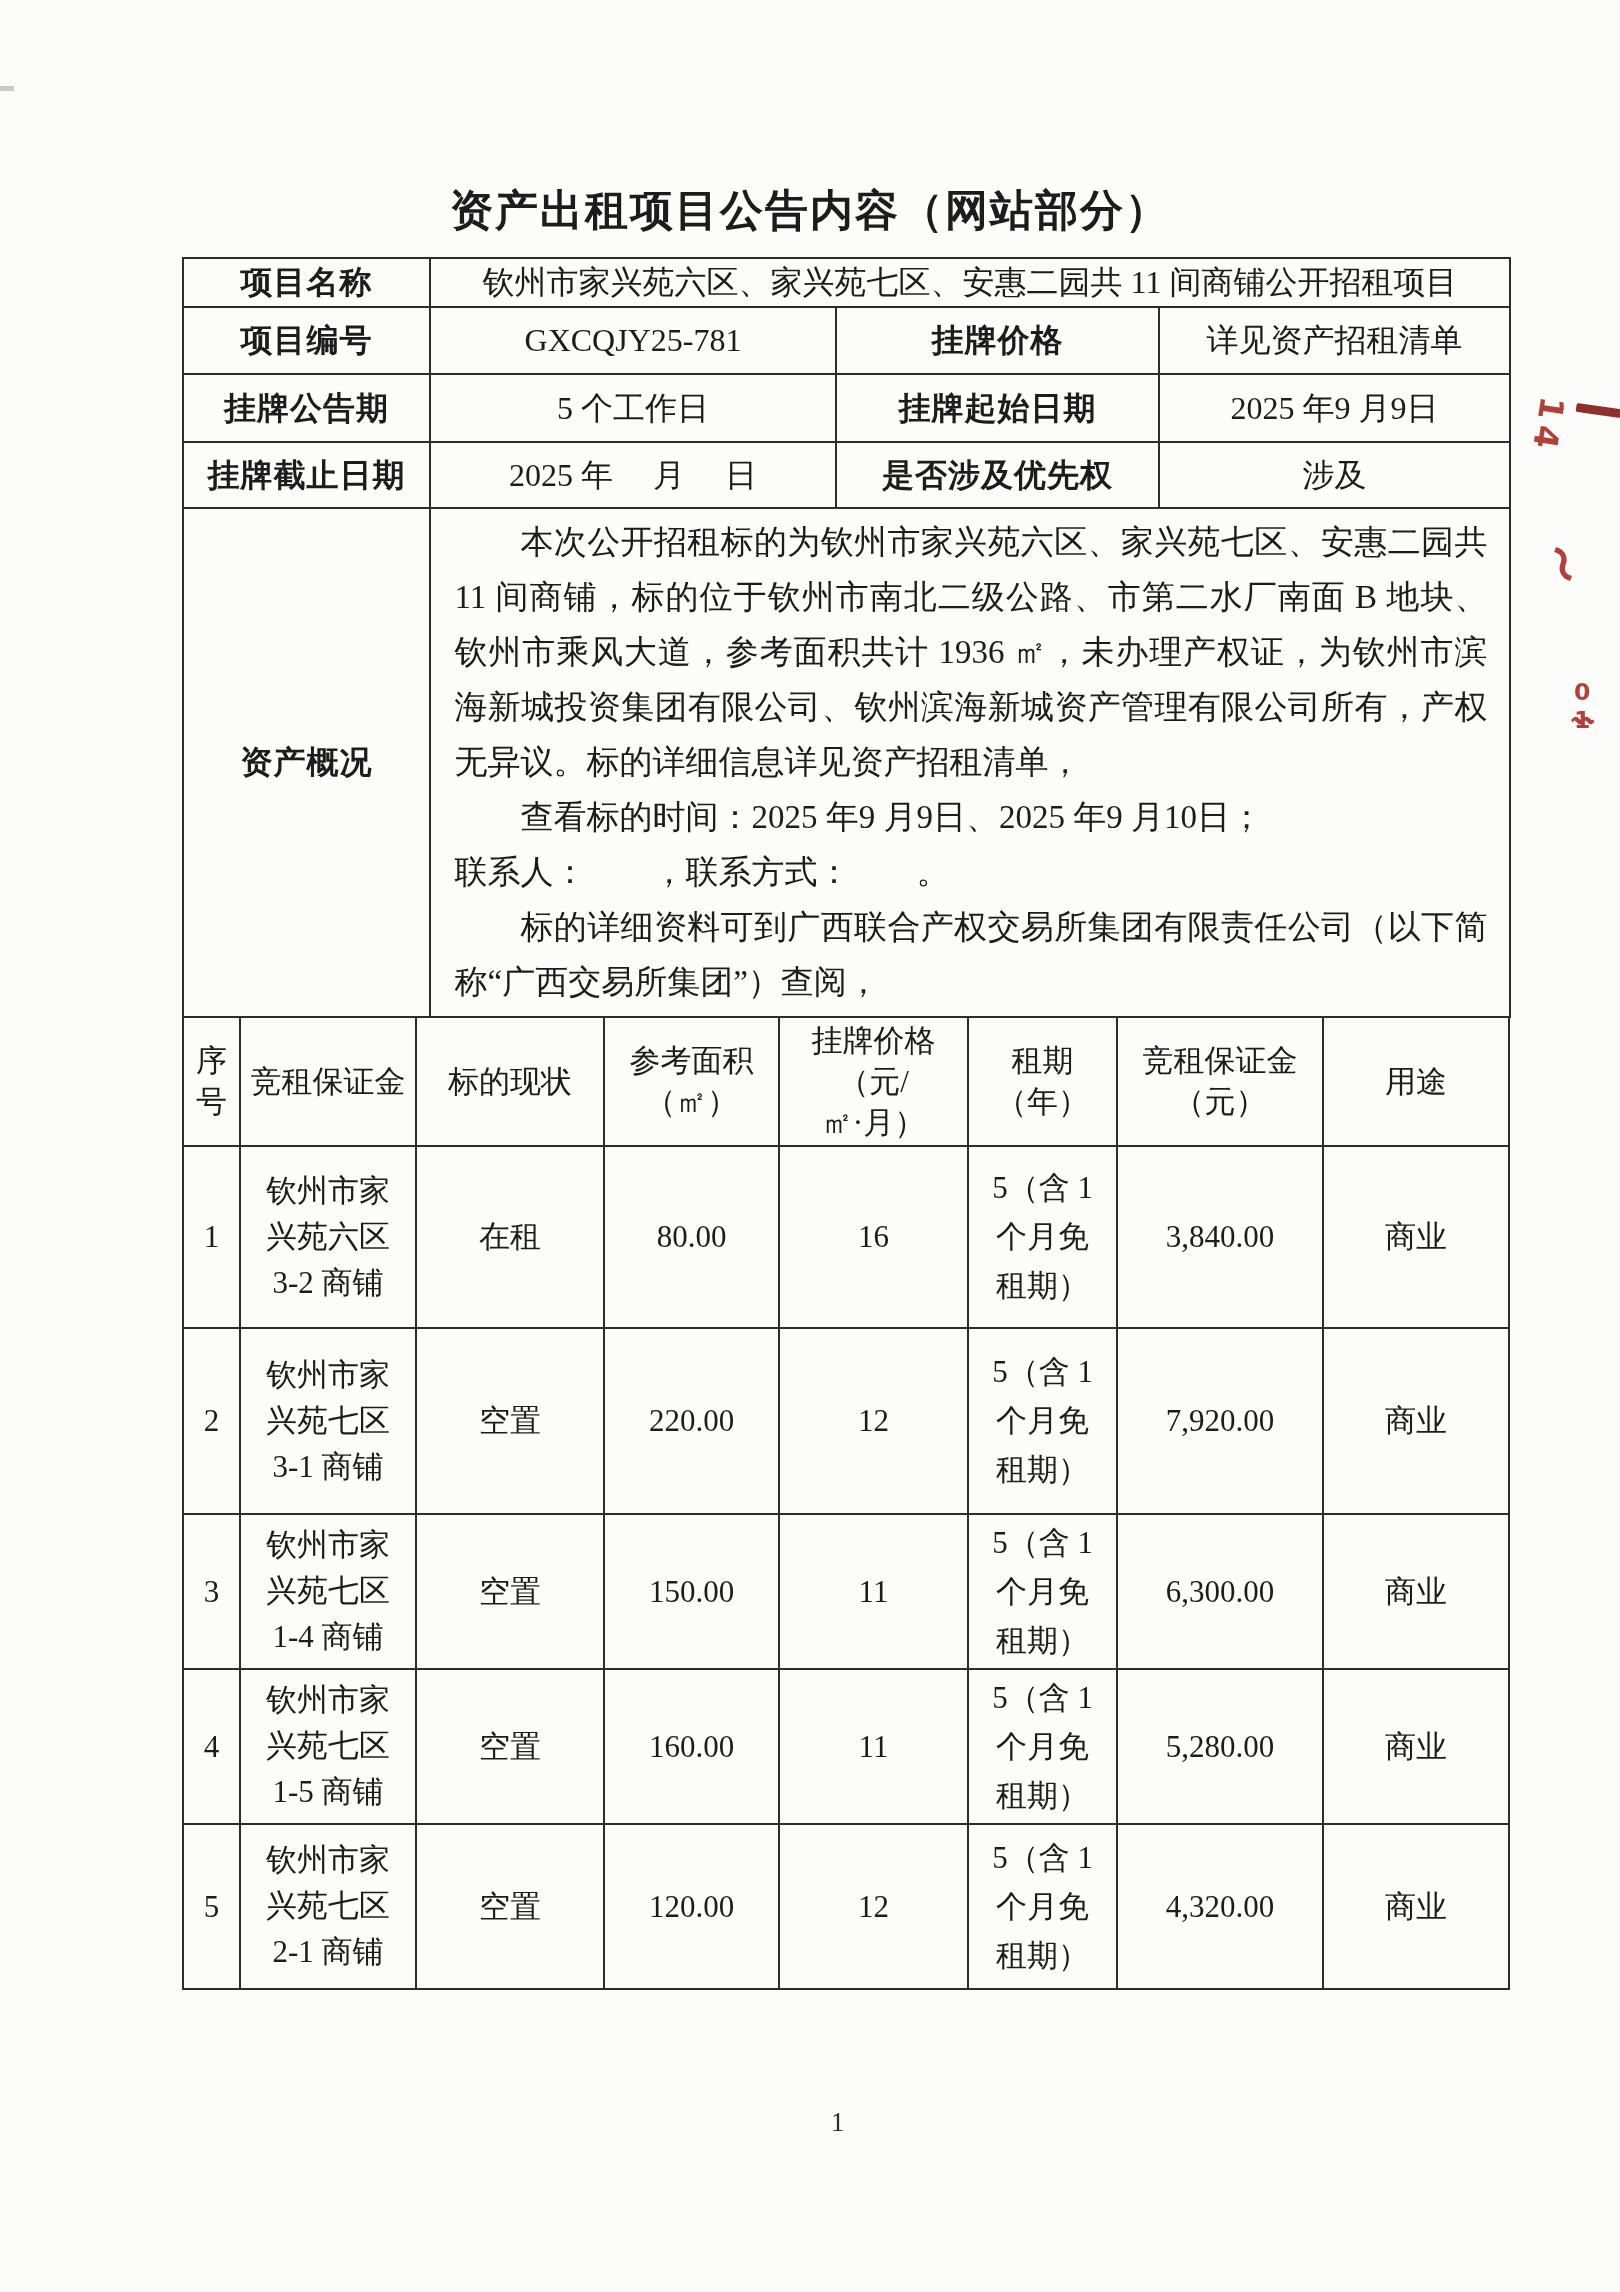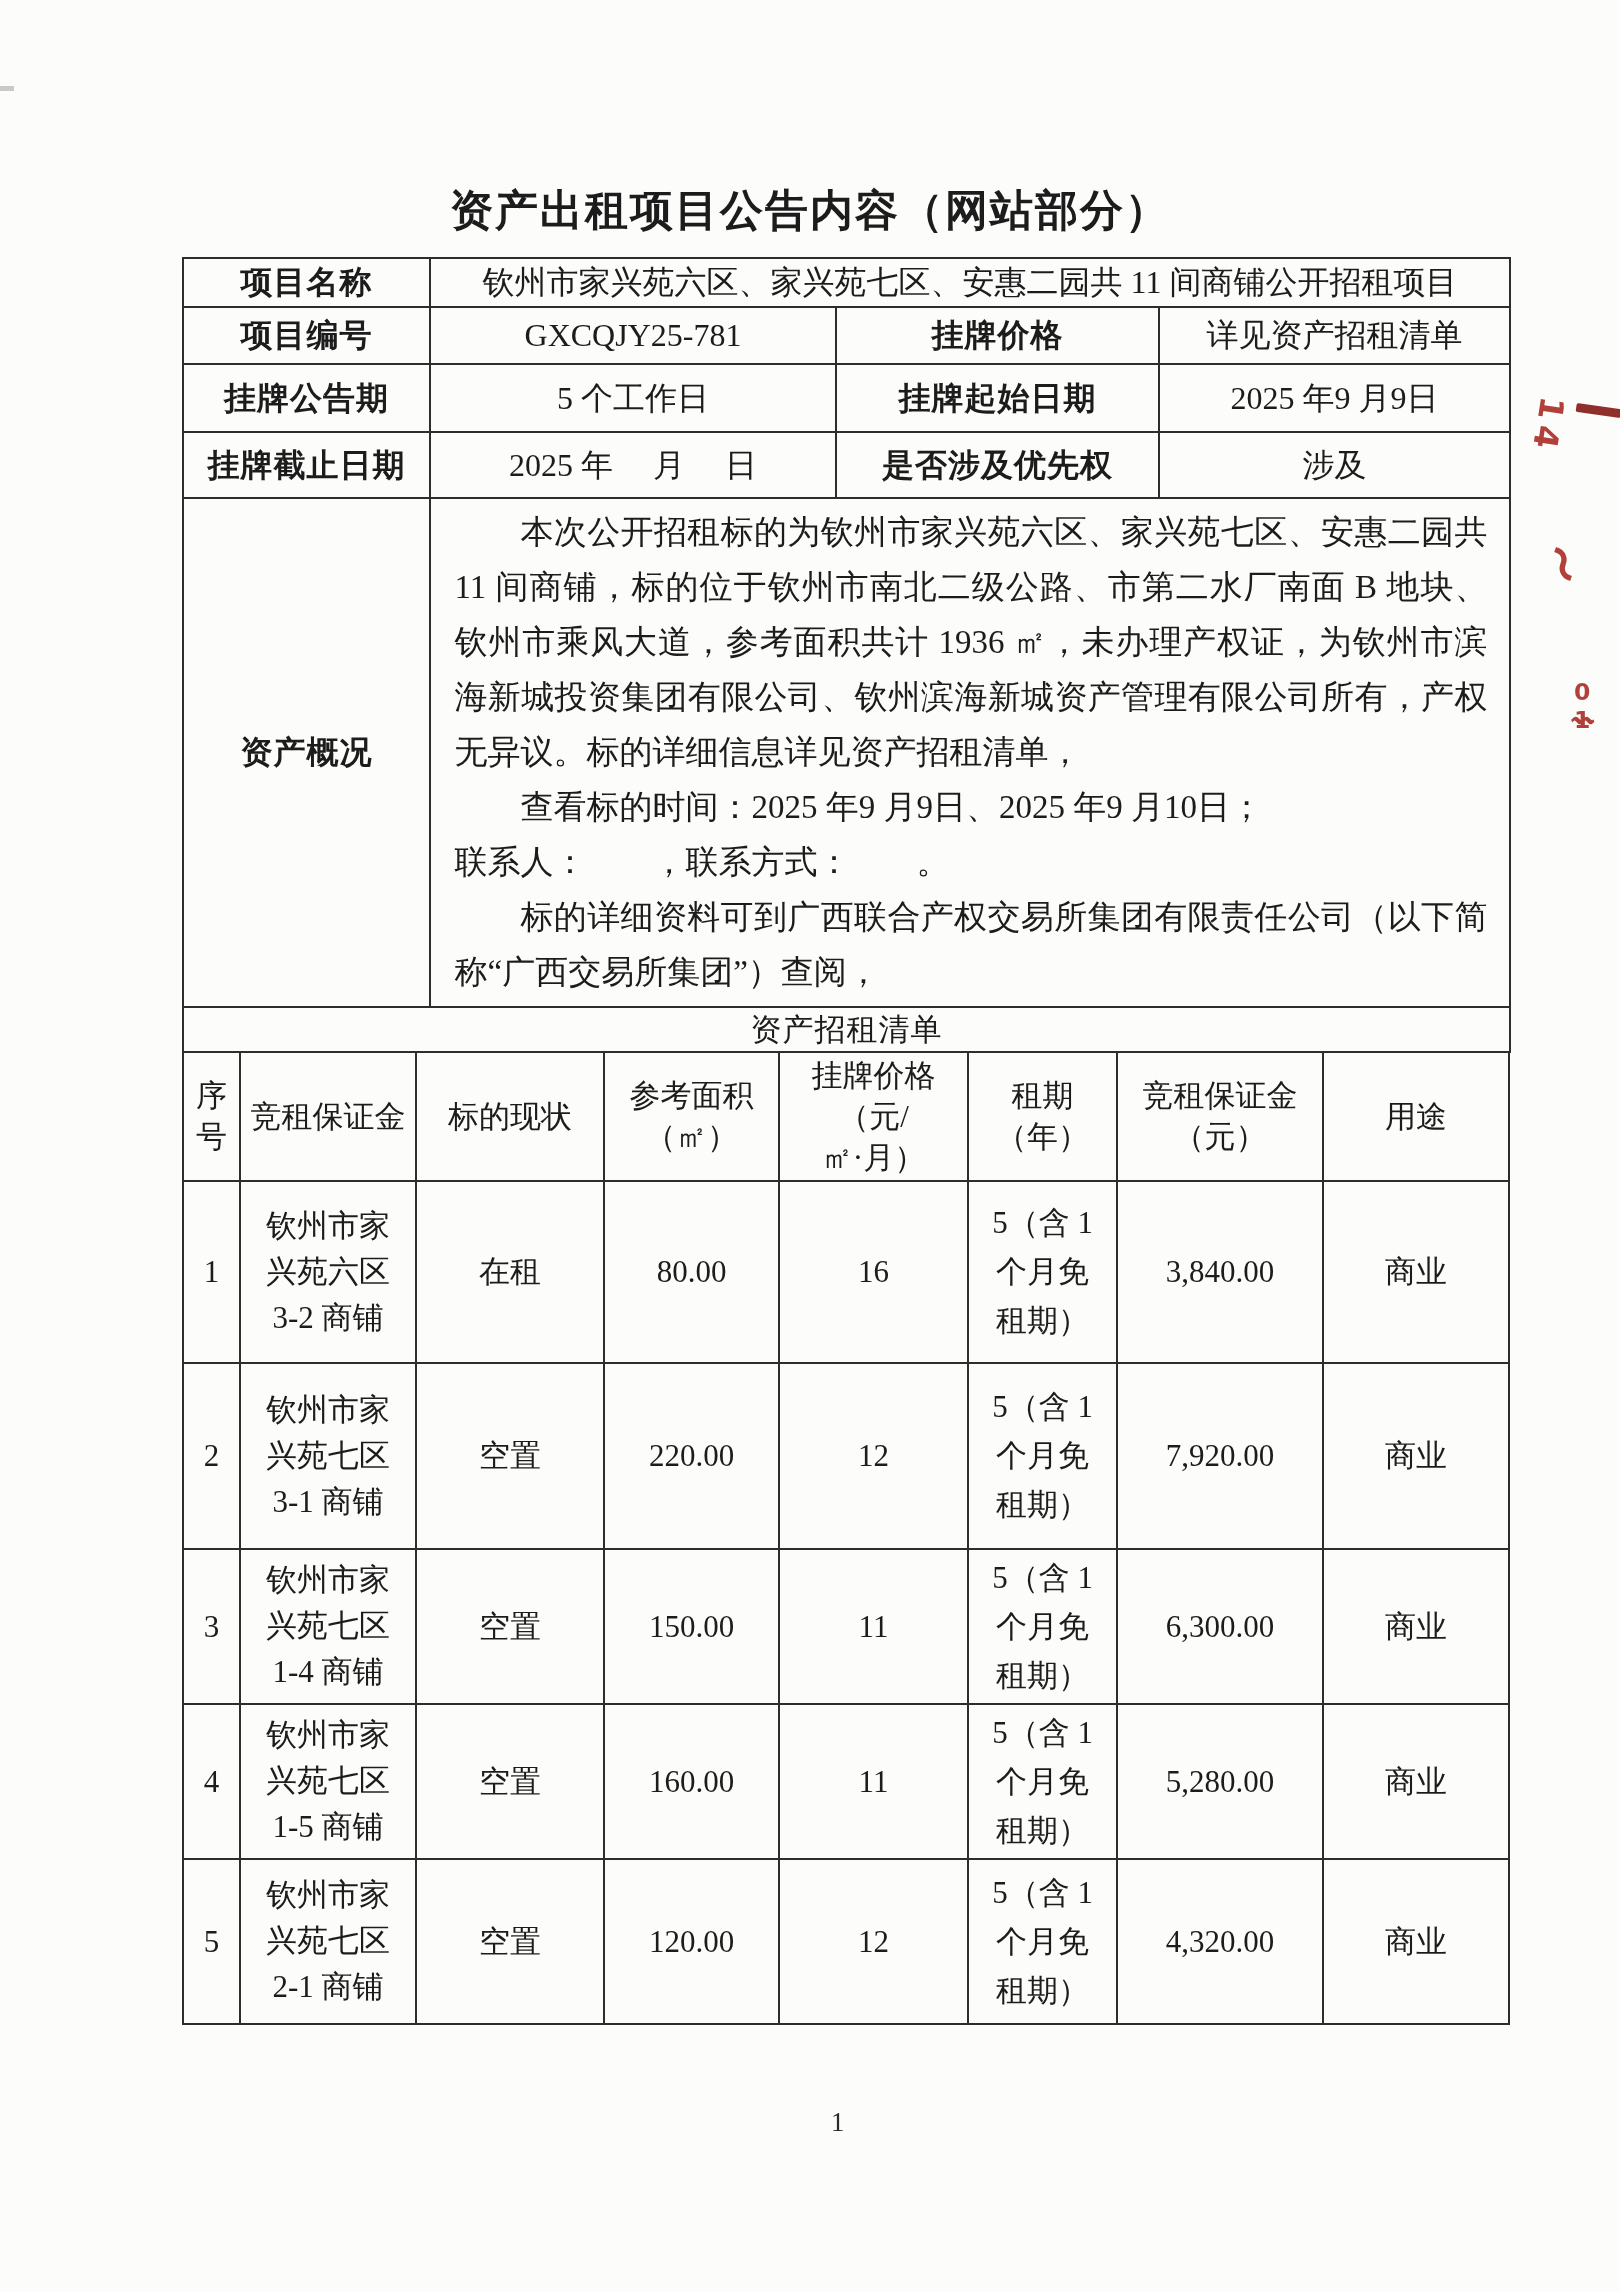--- a/index.html
+++ b/index.html
@@ -72,21 +72,21 @@
           <col style="width:247px">
           <col style="width:406px">
           <col style="width:323px">
           <col style="width:351px">
         </colgroup>
       <tbody>
           <tr style="height:47px">
         <td class="lbl">项目名称</td>
         <td colspan="3">钦州市家兴苑六区、家兴苑七区、安惠二园共 11 间商铺公开招租项目</td>
       </tr>
-      <tr style="height:57px">
+      <tr style="height:67px">
         <td class="lbl">项目编号</td>
         <td>GXCQJY25-781</td>
         <td class="lbl">挂牌价格</td>
         <td>详见资产招租清单</td>
       </tr>
       <tr style="height:68px">
         <td class="lbl">挂牌公告期</td>
         <td>5 个工作日</td>
         <td class="lbl">挂牌起始日期</td>
         <td>2025 年9 月9日</td>
@@ -98,23 +98,20 @@
         <td>涉及</td>
       </tr>
       <tr style="height:496px">
         <td class="lbl">资产概况</td>
         <td colspan="3" class="para-cell">
           <p class="ind">本次公开招租标的为钦州市家兴苑六区、家兴苑七区、安惠二园共 11 间商铺，标的位于钦州市南北二级公路、市第二水厂南面 B 地块、钦州市乘风大道，参考面积共计 1936 ㎡，未办理产权证，为钦州市滨海新城投资集团有限公司、钦州滨海新城资产管理有限公司所有，产权无异议。标的详细信息详见资产招租清单，</p>
           <p class="ind">查看标的时间：2025 年9 月9日、2025 年9 月10日；</p>
           <p>联系人：　　，联系方式：　　。</p>
           <p class="ind">标的详细资料可到广西联合产权交易所集团有限责任公司（以下简称“广西交易所集团”）查阅，</p>
         </td>
-      </tr>
-      <tr>
-        <td colspan="4" class="band">资产招租清单</td>
       </tr>
     </tbody>
       </table>
 
     <table class="listing" style="margin-top:-2px">
       <colgroup>
         <col style="width:57px">
           <col style="width:176px">
           <col style="width:188px">
           <col style="width:175px">

